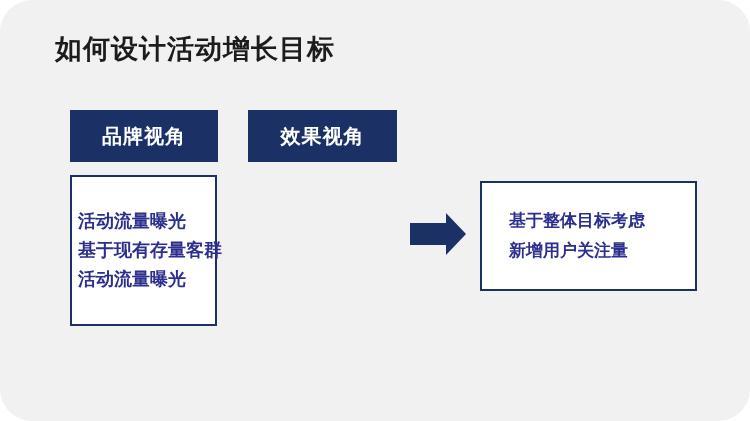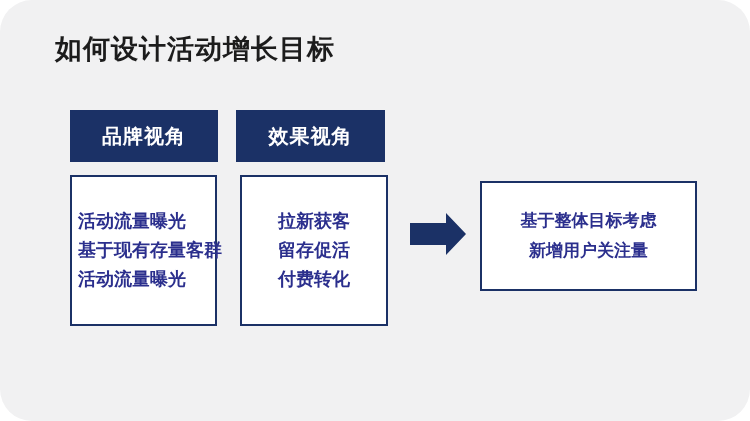--- a/index.html
+++ b/index.html
@@ -30,21 +30,21 @@
     background: #1b3166;
     color: #ffffff;
     font-size: 20px;
     font-weight: bold;
     display: flex;
     align-items: center;
     justify-content: center;
     letter-spacing: 1px;
   }
   .col-header.c1 { left: 70px; width: 148px; }
-  .col-header.c2 { left: 236px; width: 149px; }
+  .col-header.c2 { left: 248px; width: 149px; }
   .col-body {
     position: absolute;
     top: 175px;
     height: 151px;
     background: #ffffff;
     border: 2px solid #1b3166;
     display: flex;
     flex-direction: column;
     justify-content: center;
     color: #2b2f8d;
@@ -63,49 +63,45 @@
   }
   .conclusion {
     position: absolute;
     left: 480px; top: 181px;
     width: 217px; height: 110px;
     background: #ffffff;
     border: 2px solid #1b3166;
     display: flex;
     flex-direction: column;
     justify-content: center;
-    text-align: center;
+    text-align: left;
     color: #2b2f8d;
     font-size: 17px;
     font-weight: bold;
     line-height: 30px;
     white-space: nowrap;
+    padding-left: 27px;
   }
 </style>
 </head>
 <body>
 
 <div class="slide">
 
   <div class="title">如何设计活动增长目标</div>
 
   <div class="col-header c1">品牌视角</div>
   <div class="col-header c2">效果视角</div>
 
   <div class="col-body c1">
     <div>活动流量曝光</div>
     <div>基于现有存量客群</div>
     <div>活动流量曝光</div>
   </div>
 
-  <div class="col-body c2">
-    <div>拉新获客</div>
-    <div>留存促活</div>
-    <div>付费转化</div>
-  </div>
 
   <svg class="arrow" viewBox="0 0 56 42" aria-hidden="true">
     <polygon points="0,10 36,10 36,0 56,21 36,42 36,32 0,32" fill="#1b3166"></polygon>
   </svg>
 
   <div class="conclusion">
     <div>基于整体目标考虑</div>
     <div>新增用户关注量</div>
   </div>
 

